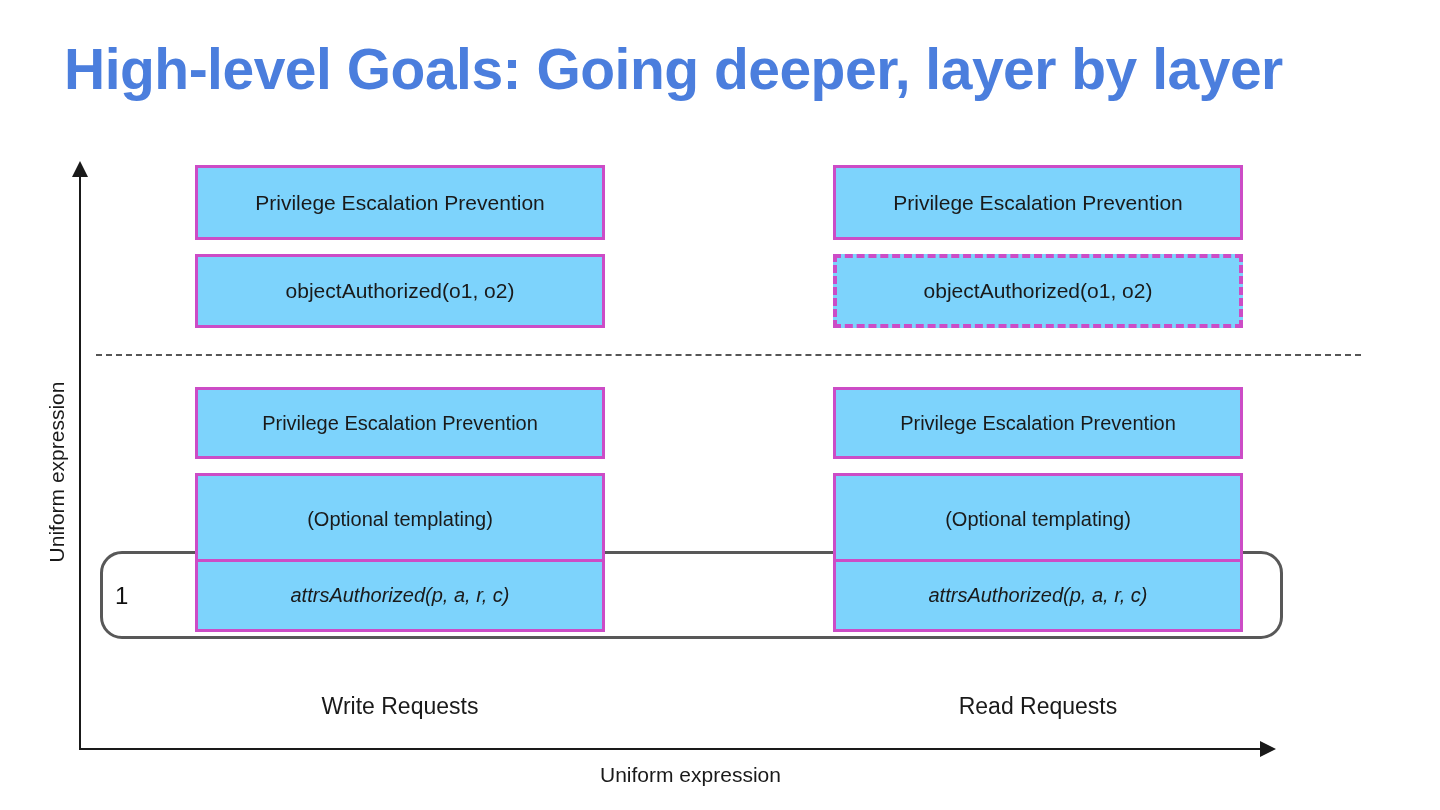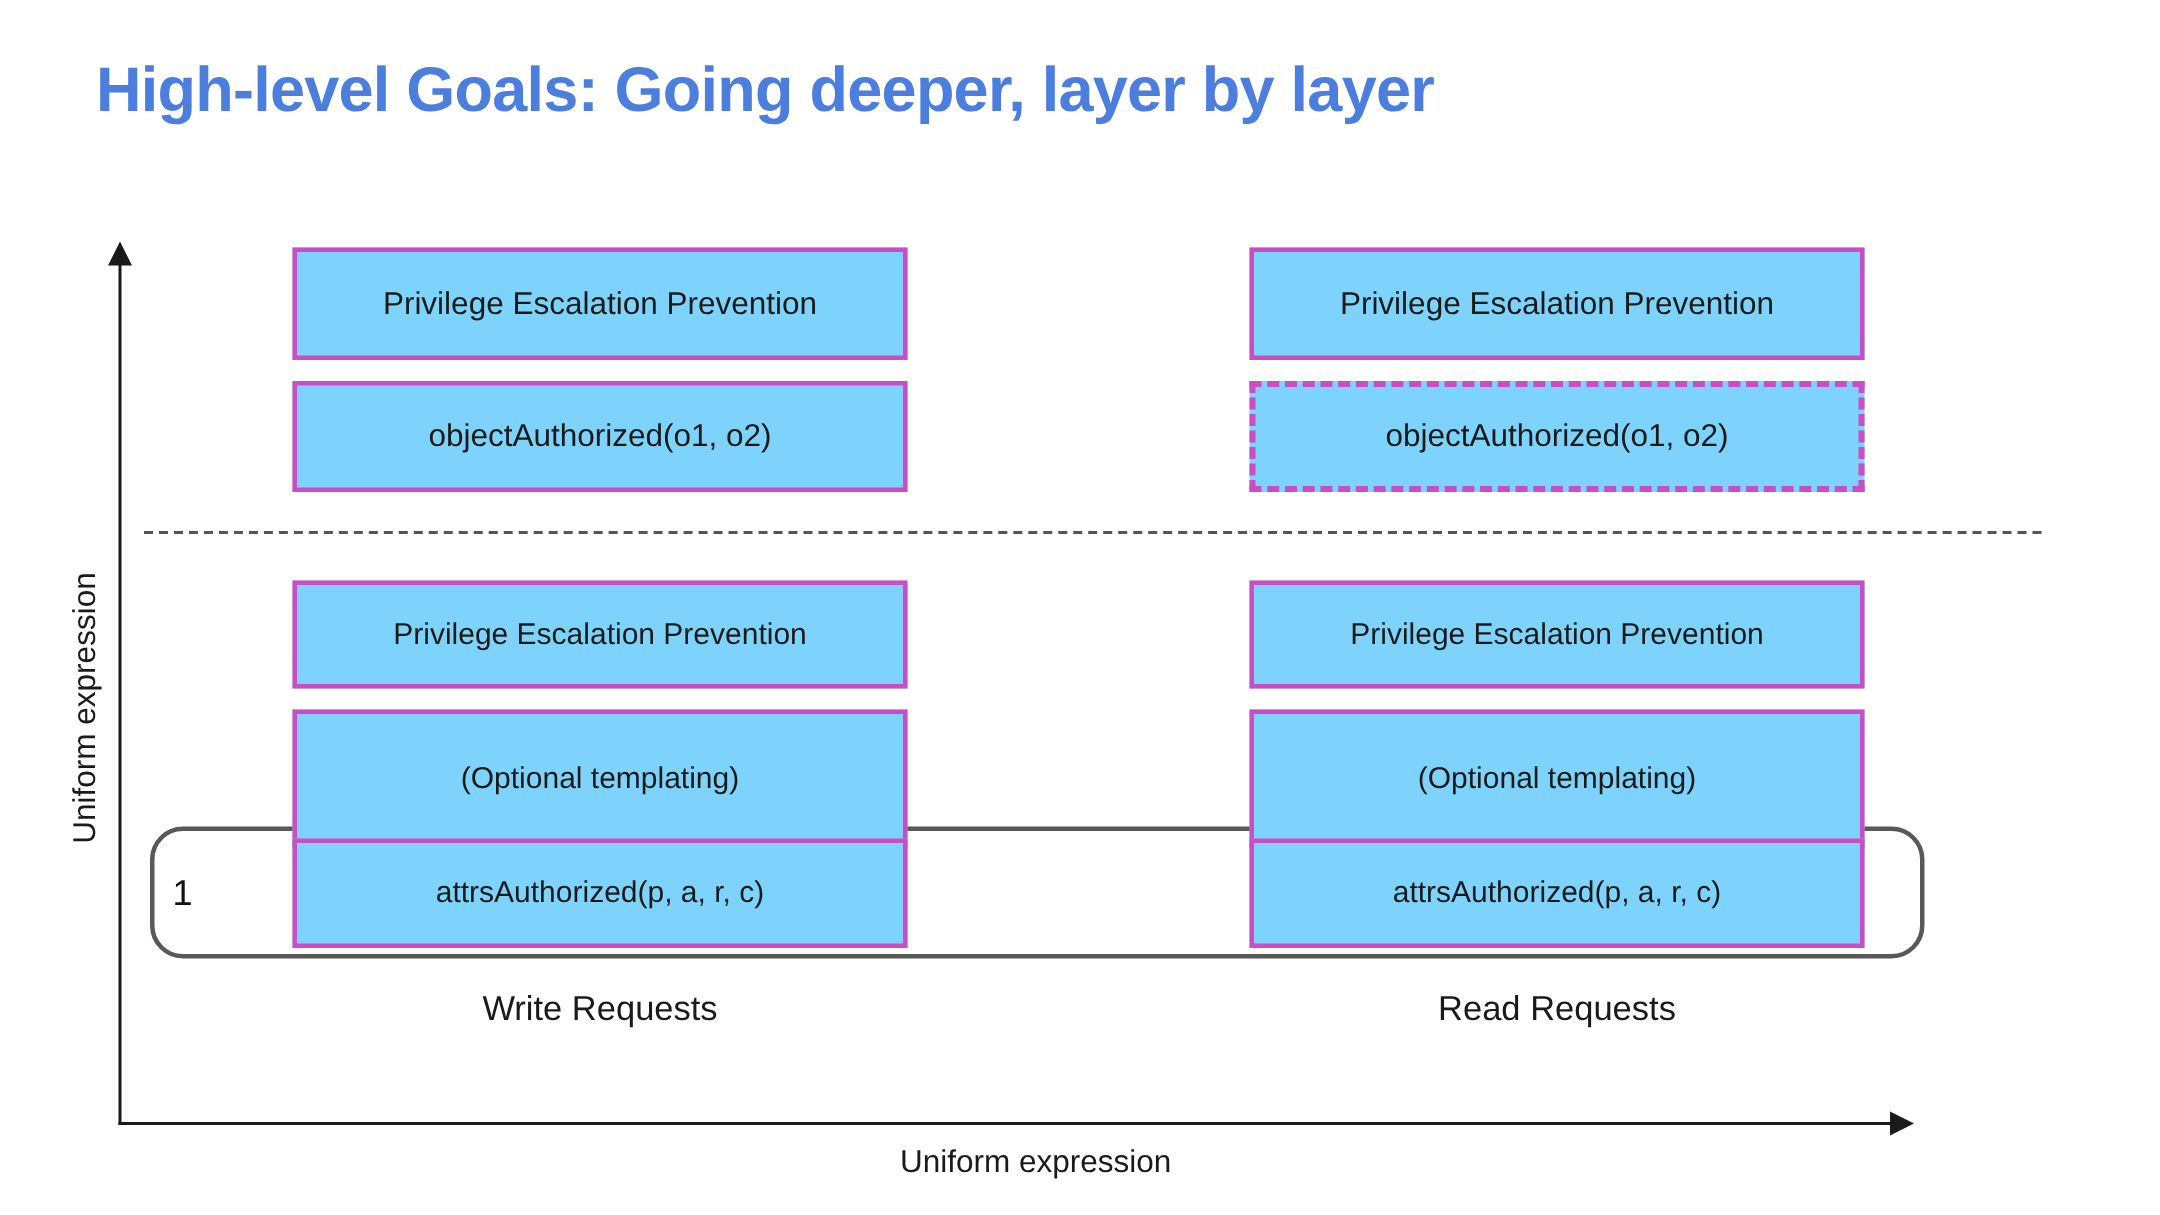--- a/index.html
+++ b/index.html
@@ -15,21 +15,21 @@
     overflow: hidden;
     font-family: "Liberation Sans", sans-serif;
     -webkit-font-smoothing: antialiased;
   }
 
   
   #title {
     position: absolute;
     left: 64px;
     top: 36px;
-    font-size: 42px;
+    font-size: 57px;
     font-weight: bold;
     letter-spacing: -0.5px;
     color: #4b7edd;
     white-space: nowrap;
   }
 
   
   .axis-line {
     position: absolute;
     background: #1a1a1a;
@@ -138,26 +138,26 @@
   
   .col-left  { left: 195px;  width: 410px; }
   .col-right { left: 833px;  width: 410px; }
 
   
   .r-up-1 { top: 165px; height: 75px; }
   .r-up-2 { top: 254px; height: 74px; }
   
   .r-lo-1 { top: 387px; height: 72px; }
   .r-lo-2 { top: 473px; height: 93px; }
-  .r-lo-3 { top: 559px; height: 73px; }
+  .r-lo-3 { top: 559px; height: 73px; font-style: italic; }
 
   
   .col-caption {
     position: absolute;
-    top: 659px;
+    top: 693px;
     font-size: 23px;
     color: #1a1a1a;
     text-align: center;
     white-space: nowrap;
   }
   #caption-write { left: 195px; width: 410px; }
   #caption-read  { left: 833px; width: 410px; }
 </style>
 </head>
 <body>

